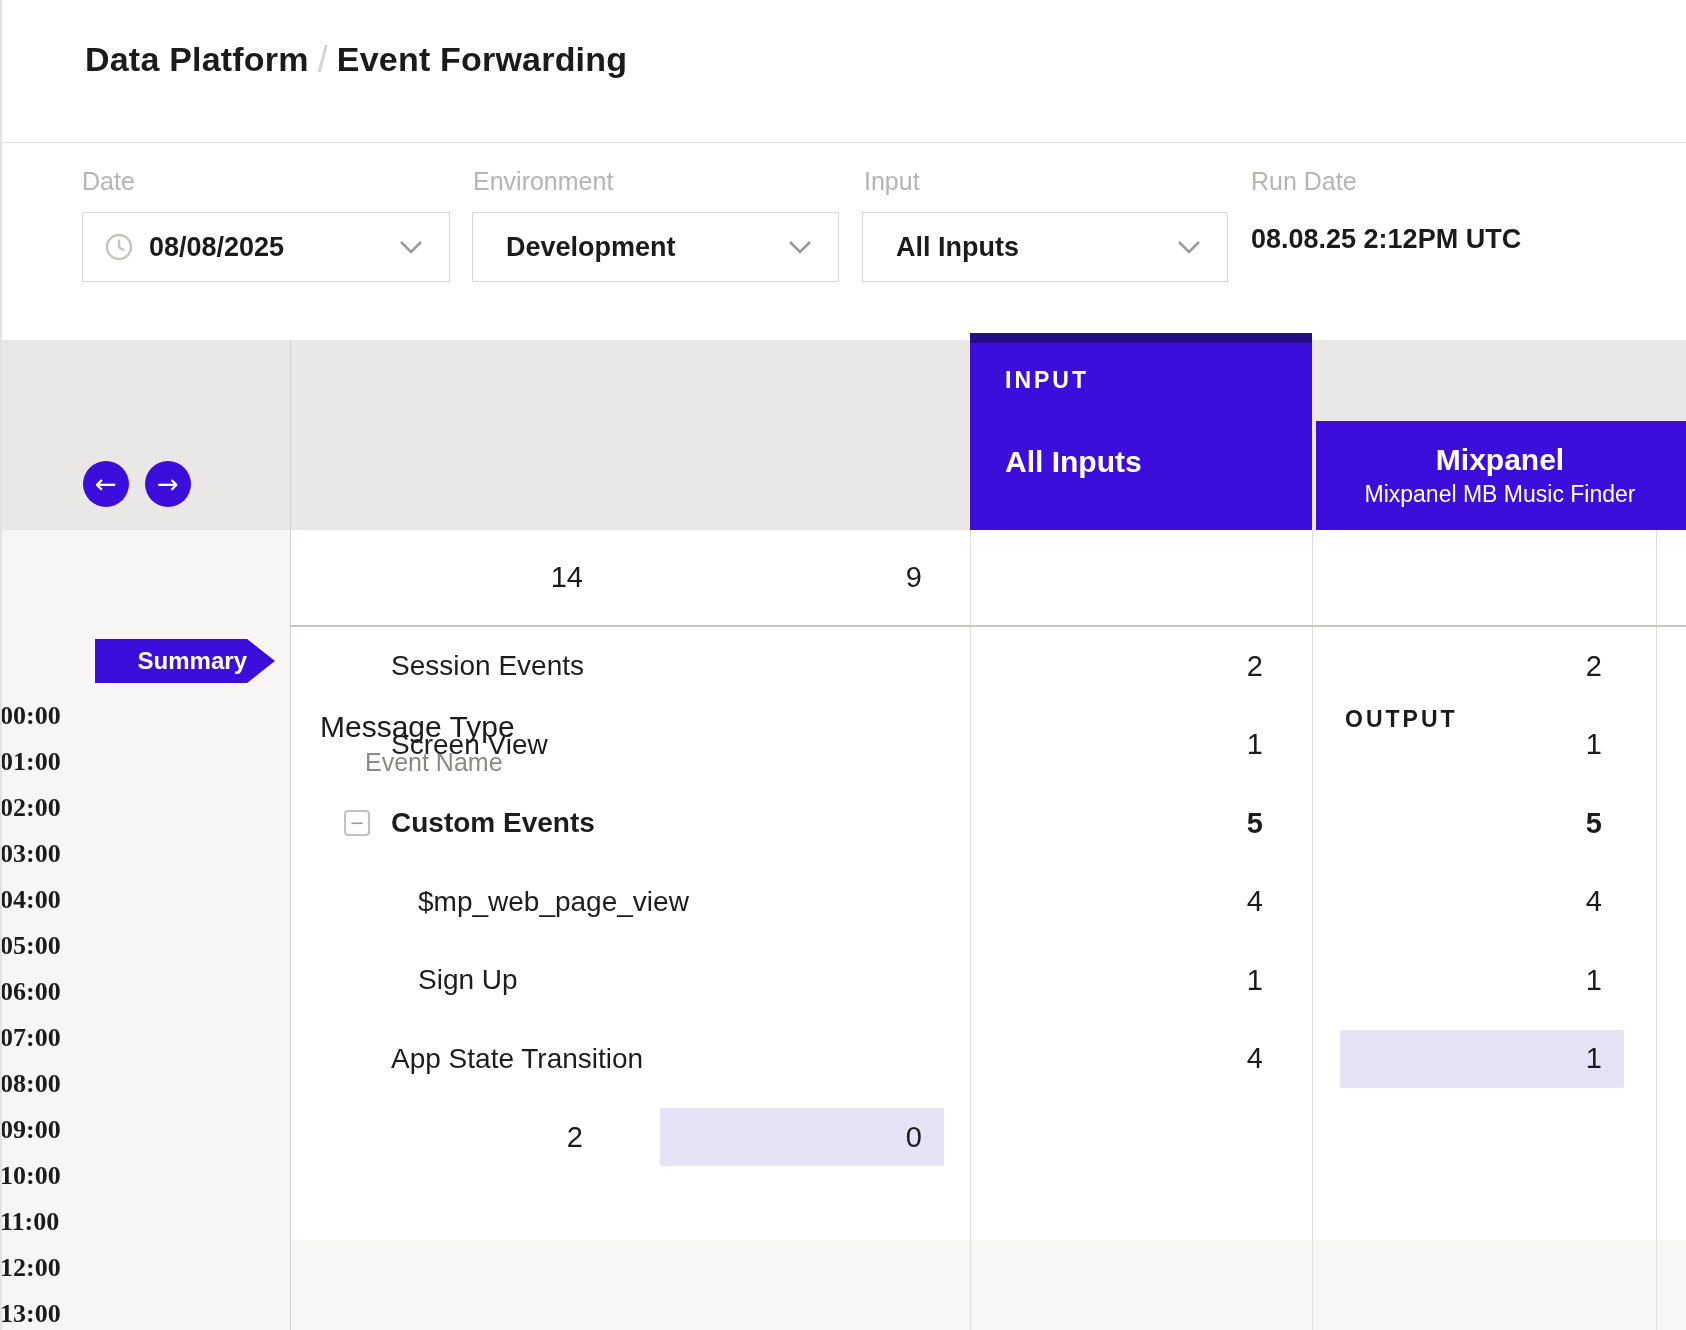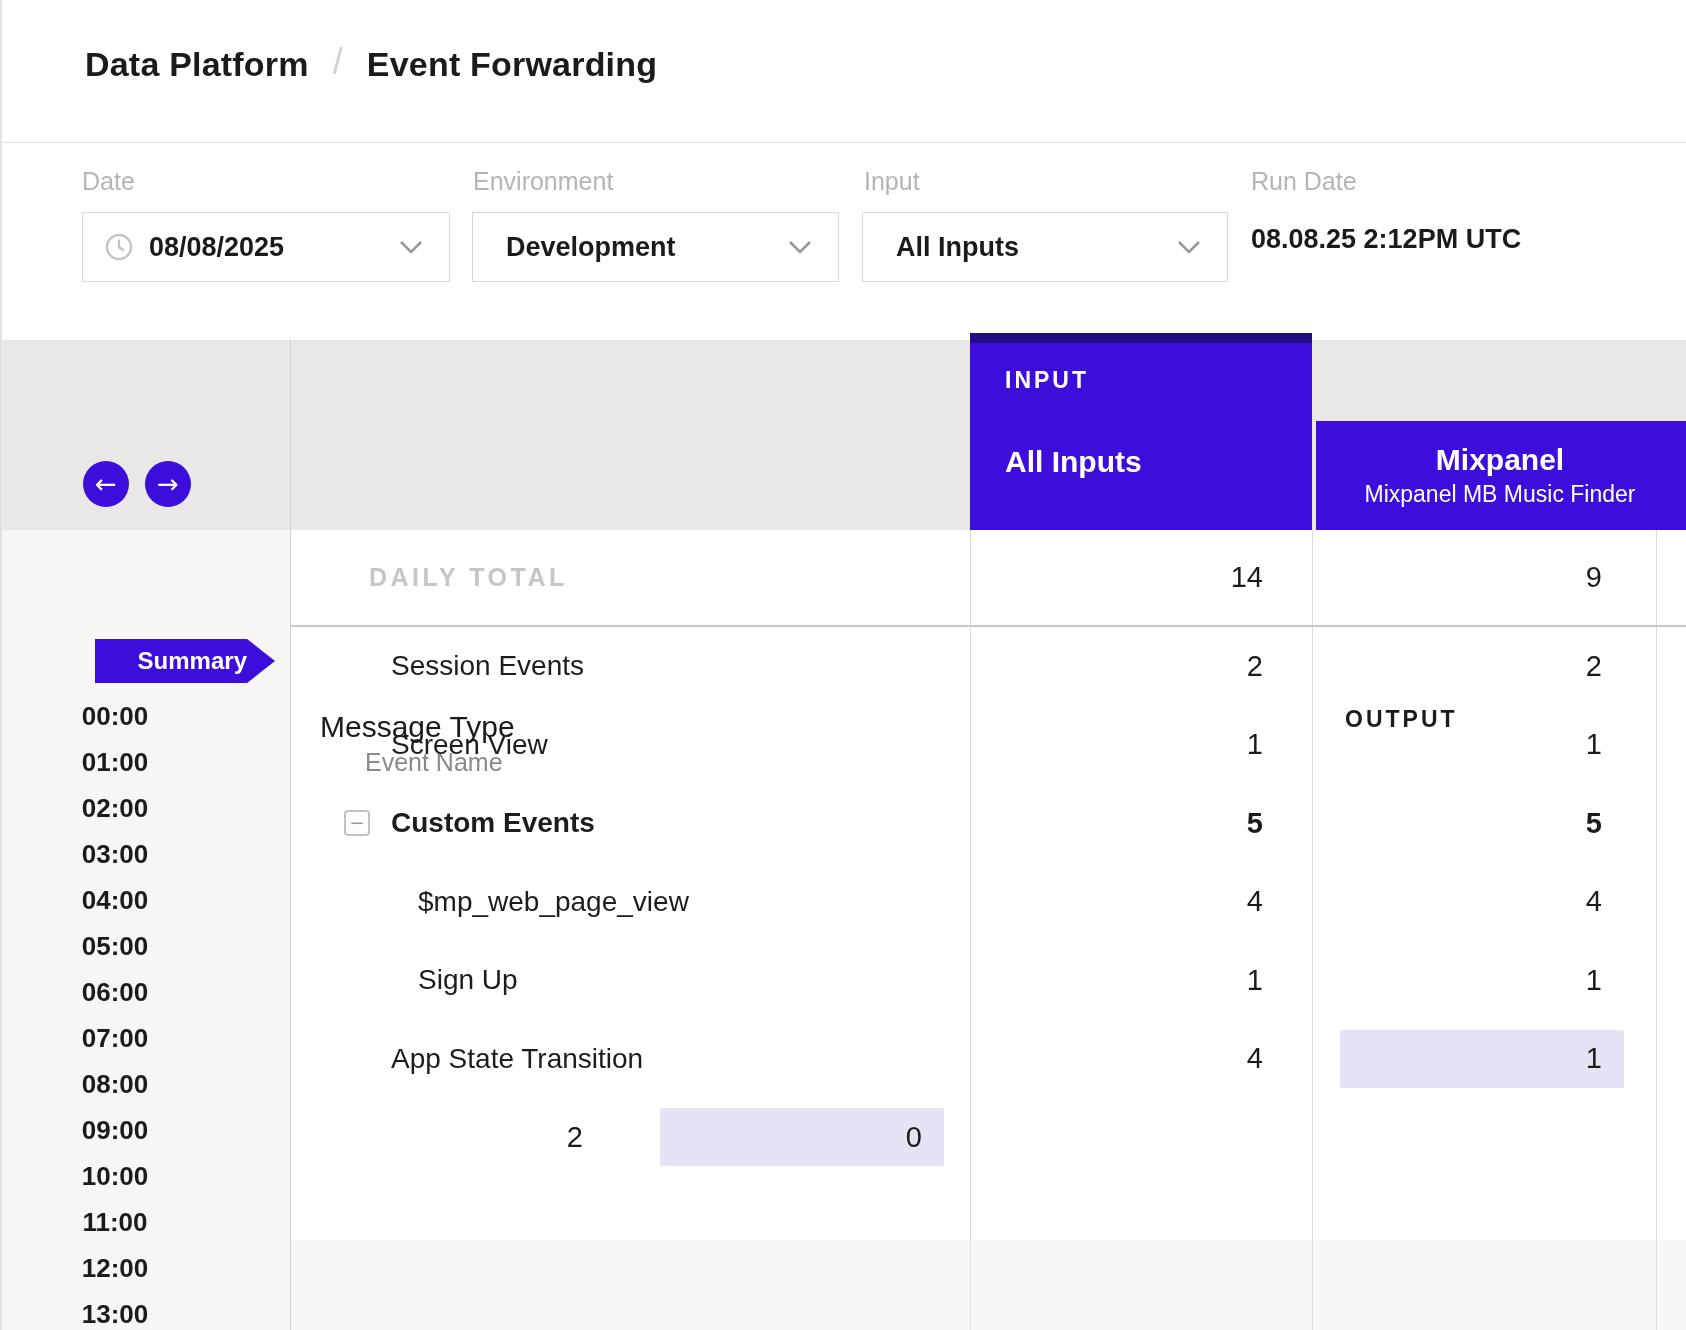--- a/index.html
+++ b/index.html
@@ -7,21 +7,21 @@
   html,body { width:1686px; height:1330px; }
   body {
     position:relative; overflow:hidden; background:#ffffff;
     font-family:"Liberation Sans","DejaVu Sans",sans-serif;
     color:#1c1b1b; -webkit-font-smoothing:antialiased;
   }
   .page-left-edge { position:absolute; left:0; top:0; width:2px; height:1330px; background:#e5e3e1; z-index:40; }
 
   
   .topbar { position:absolute; left:0; top:0; width:1686px; height:143px; background:#fff; border-bottom:1px solid #e3e2e1; }
-  .breadcrumb { position:absolute; left:85px; top:40px; height:44px; display:flex; align-items:flex-end; gap:24px; font-size:34px; font-weight:600; letter-spacing:.2px; }
+  .breadcrumb { position:absolute; left:85px; top:40px; height:44px; display:flex; align-items:flex-start; gap:9px; font-size:34px; font-weight:600; letter-spacing:.2px; }
   .breadcrumb .sep { color:#d4d2d0; font-weight:400; font-size:36px; transform:translateY(-1px); }
 
   
   .filters { position:absolute; left:0; top:143px; width:1686px; height:197px; background:#fff; }
   .f-label { position:absolute; top:24px; font-size:25px; color:#b7b4b1; font-weight:400; }
   .f-box { position:absolute; top:69px; height:70px; background:#fff; border:1px solid #dbd9d7; display:flex; align-items:center; cursor:pointer; }
   .f-box .val { font-size:27px; font-weight:700; color:#1c1b1b; }
   .f-box .chev { margin-left:auto; display:flex; align-items:center; }
   .runDate { position:absolute; top:81px; font-size:27px; font-weight:700; color:#1c1b1b; }
 
@@ -75,21 +75,21 @@
   .collapse-btn { width:26px; height:26px; border:2px solid #c3c1bf; border-radius:4px; background:#fdfdfd; color:#9a9896;
                   font-size:18px; line-height:22px; text-align:center; margin-right:21px; cursor:pointer; padding:0;
                   font-family:"DejaVu Sans",sans-serif; }
 
   
   .summary-badge { position:absolute; left:95px; top:639px; width:180px; height:44px; background:var(--accent); cursor:pointer;
                    clip-path:polygon(0 0, 84.5% 0, 100% 50%, 84.5% 100%, 0 100%);
                    display:flex; align-items:center; justify-content:flex-end; padding-right:28px; }
   .summary-badge span { color:#fff; font-size:24px; font-weight:700; }
   .hour { position:absolute; left:0; top:calc(701px + var(--i) * 46px); width:230px; height:32px;
-          text-align:center; font-size:26px; font-weight:700; color:#1c1b1b; cursor:pointer; }
+          text-align:left; font-size:26px; font-weight:700; color:#1c1b1b; cursor:pointer;font-family:Liberation Serif, serif; }
 
   svg { display:block; }
 </style>
 </head>
 <body>
 
 <div class="page-left-edge"></div>
 
 <div class="topbar">
   <div class="breadcrumb">
@@ -165,21 +165,20 @@
 <div class="sliver-box"></div>
 
 <div class="sidebar-bg"></div>
 <div class="bottom-band"></div>
 <div class="vline divider" style="left:290px"></div>
 <div class="vline" style="left:970px"></div>
 <div class="vline" style="left:1312px"></div>
 <div class="vline" style="left:1656px"></div>
 
 <div class="daily-row">
-  <div class="cell-label">DAILY TOTAL</div>
   <div class="cell-input">
       <span class="num">14</span>
     </div>
   <div class="cell-output">
       <span class="num">9</span>
     </div>
 </div>
 <div class="total-divider"></div>
 
 <div class="rows">

